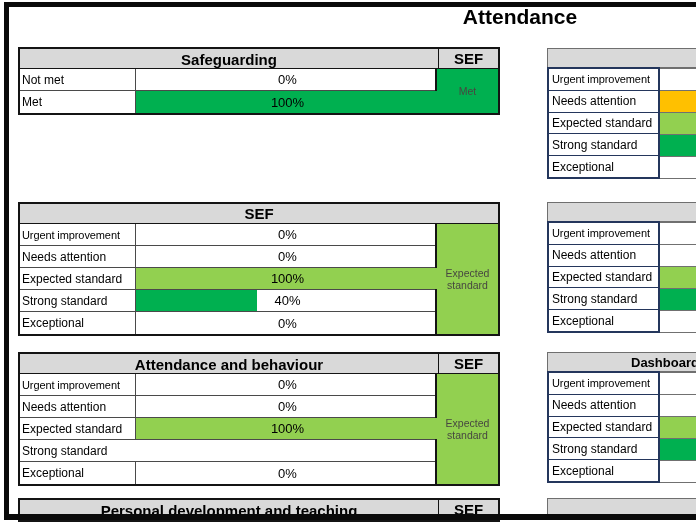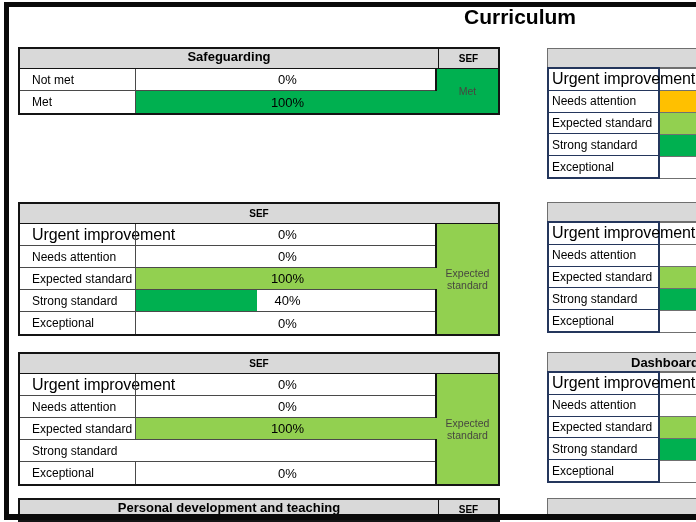--- a/index.html
+++ b/index.html
@@ -6,28 +6,28 @@
   body{width:696px;height:522px;overflow:hidden;position:relative;background:#fff;
        font-family:"Liberation Sans",sans-serif;color:#000}
   .frame{position:absolute;left:4px;top:2px;width:692px;height:518px;box-sizing:border-box;
          border:5px solid #0a0a0a;border-right:none;border-bottom-width:6px;z-index:20;pointer-events:none}
   .page-title{position:absolute;left:440px;top:5px;width:160px;text-align:center;
               font-weight:bold;font-size:21px;z-index:5}
   .tbl{position:absolute;background:#fff;box-sizing:border-box;z-index:3}
   
   .ltbl{width:482px;border:2px solid #141414}
   .hrow{display:flex;height:20px;background:#D9D9D9;border-bottom:1px solid #141414;box-sizing:border-box}
-  .title-cell{width:419px;border-right:1px solid #141414;display:flex;align-items:flex-start;
-              justify-content:center;font-weight:bold;font-size:13px;box-sizing:border-box}
-  .sef-hcell{flex:1;display:flex;align-items:center;justify-content:center;font-weight:bold;font-size:10px}
+  .title-cell{width:419px;border-right:1px solid #141414;display:flex;align-items:flex-end;
+              justify-content:center;font-weight:bold;font-size:15px;box-sizing:border-box}
+  .sef-hcell{flex:1;display:flex;align-items:center;justify-content:center;font-weight:bold;font-size:15px}
   .lbody{position:relative}
   .lrows{width:419px}
   .lrow{display:flex;height:22px;border-bottom:1px solid #4a4a4a;box-sizing:border-box}
   .lrow:last-child{border-bottom:none}
-  .lcell{width:115px;display:flex;align-items:center;padding-left:12px;font-size:12px;box-sizing:border-box}
+  .lcell{width:115px;display:flex;align-items:center;padding-left:2px;font-size:12px;box-sizing:border-box}
   .vcell{position:relative;width:304px;border-left:1px solid #4a4a4a;box-sizing:border-box}
   .pct{position:absolute;left:0;top:0;right:0;bottom:0;display:flex;align-items:center;
        justify-content:center;font-size:13px;z-index:2}
   .dbar{position:absolute;left:0;top:0;bottom:0;z-index:1}
   .sefcell{position:absolute;top:0;right:0;bottom:0;width:63px;border-left:2px solid #141414;
            box-sizing:border-box;display:flex;align-items:center;justify-content:center;
            text-align:center;font-size:10.5px;line-height:1.15;padding:0 2px}
   
   .rtbl{width:276px}
   .rhdr{height:20px;background:#D9D9D9;border:1px solid #6f6f6f;box-sizing:border-box;position:relative}
@@ -35,27 +35,27 @@
           font-weight:bold;font-size:13px;white-space:nowrap}
   .rbody{position:relative;height:110px}
   .rbars{position:absolute;left:113px;top:0;right:0;height:110px;border-top:1px solid #707070;box-sizing:border-box}
   .rbar-cell{height:22px;box-sizing:border-box;border-bottom:1px solid #707070;position:relative}
   .rbar-fill{position:absolute;left:0;top:0;right:0;bottom:0}
   .rlabels{position:absolute;left:0;top:-1px;width:113px;height:112px;box-sizing:border-box;
            border:2px solid #24365c;background:#fff;display:flex;flex-direction:column}
   .rlcell{flex:1;display:flex;align-items:center;padding-left:3px;font-size:12px;
           border-bottom:1px solid #24365c;box-sizing:border-box}
   .rlcell:last-child{border-bottom:none}
-  .shrink{font-size:16px;letter-spacing:-0.1px;white-space:nowrap}
+  .shrink{font-size:11px;letter-spacing:-0.1px;white-space:nowrap}
 </style>
 </head>
 <body>
 
 <div class="frame"></div>
-<div class="page-title">Curriculum</div>
+<div class="page-title">Attendance</div>
 <div id="tables">
     <div class="tbl ltbl" style="left: 18px; top: 47px;">
       <div class="hrow">
         <div class="title-cell">
           <span>Safeguarding</span>
         </div>
         <div class="sef-hcell">
           <span>SEF</span>
         </div>
       </div>
@@ -135,20 +135,23 @@
             </div>
           </div>
         </div>
         <div class="sefcell" style="background: rgb(146, 208, 80); color: rgb(71, 71, 64);">
           <span>Expected standard</span>
         </div>
       </div>
     </div>
     <div class="tbl ltbl" style="left: 18px; top: 352px;">
       <div class="hrow">
+        <div class="title-cell">
+          <span>Attendance and behaviour</span>
+        </div>
         <div class="sef-hcell">
           <span>SEF</span>
         </div>
       </div>
       <div class="lbody">
         <div class="lrows">
           <div class="lrow">
             <div class="lcell">
               <span class="shrink">Urgent improvement</span>
             </div>

